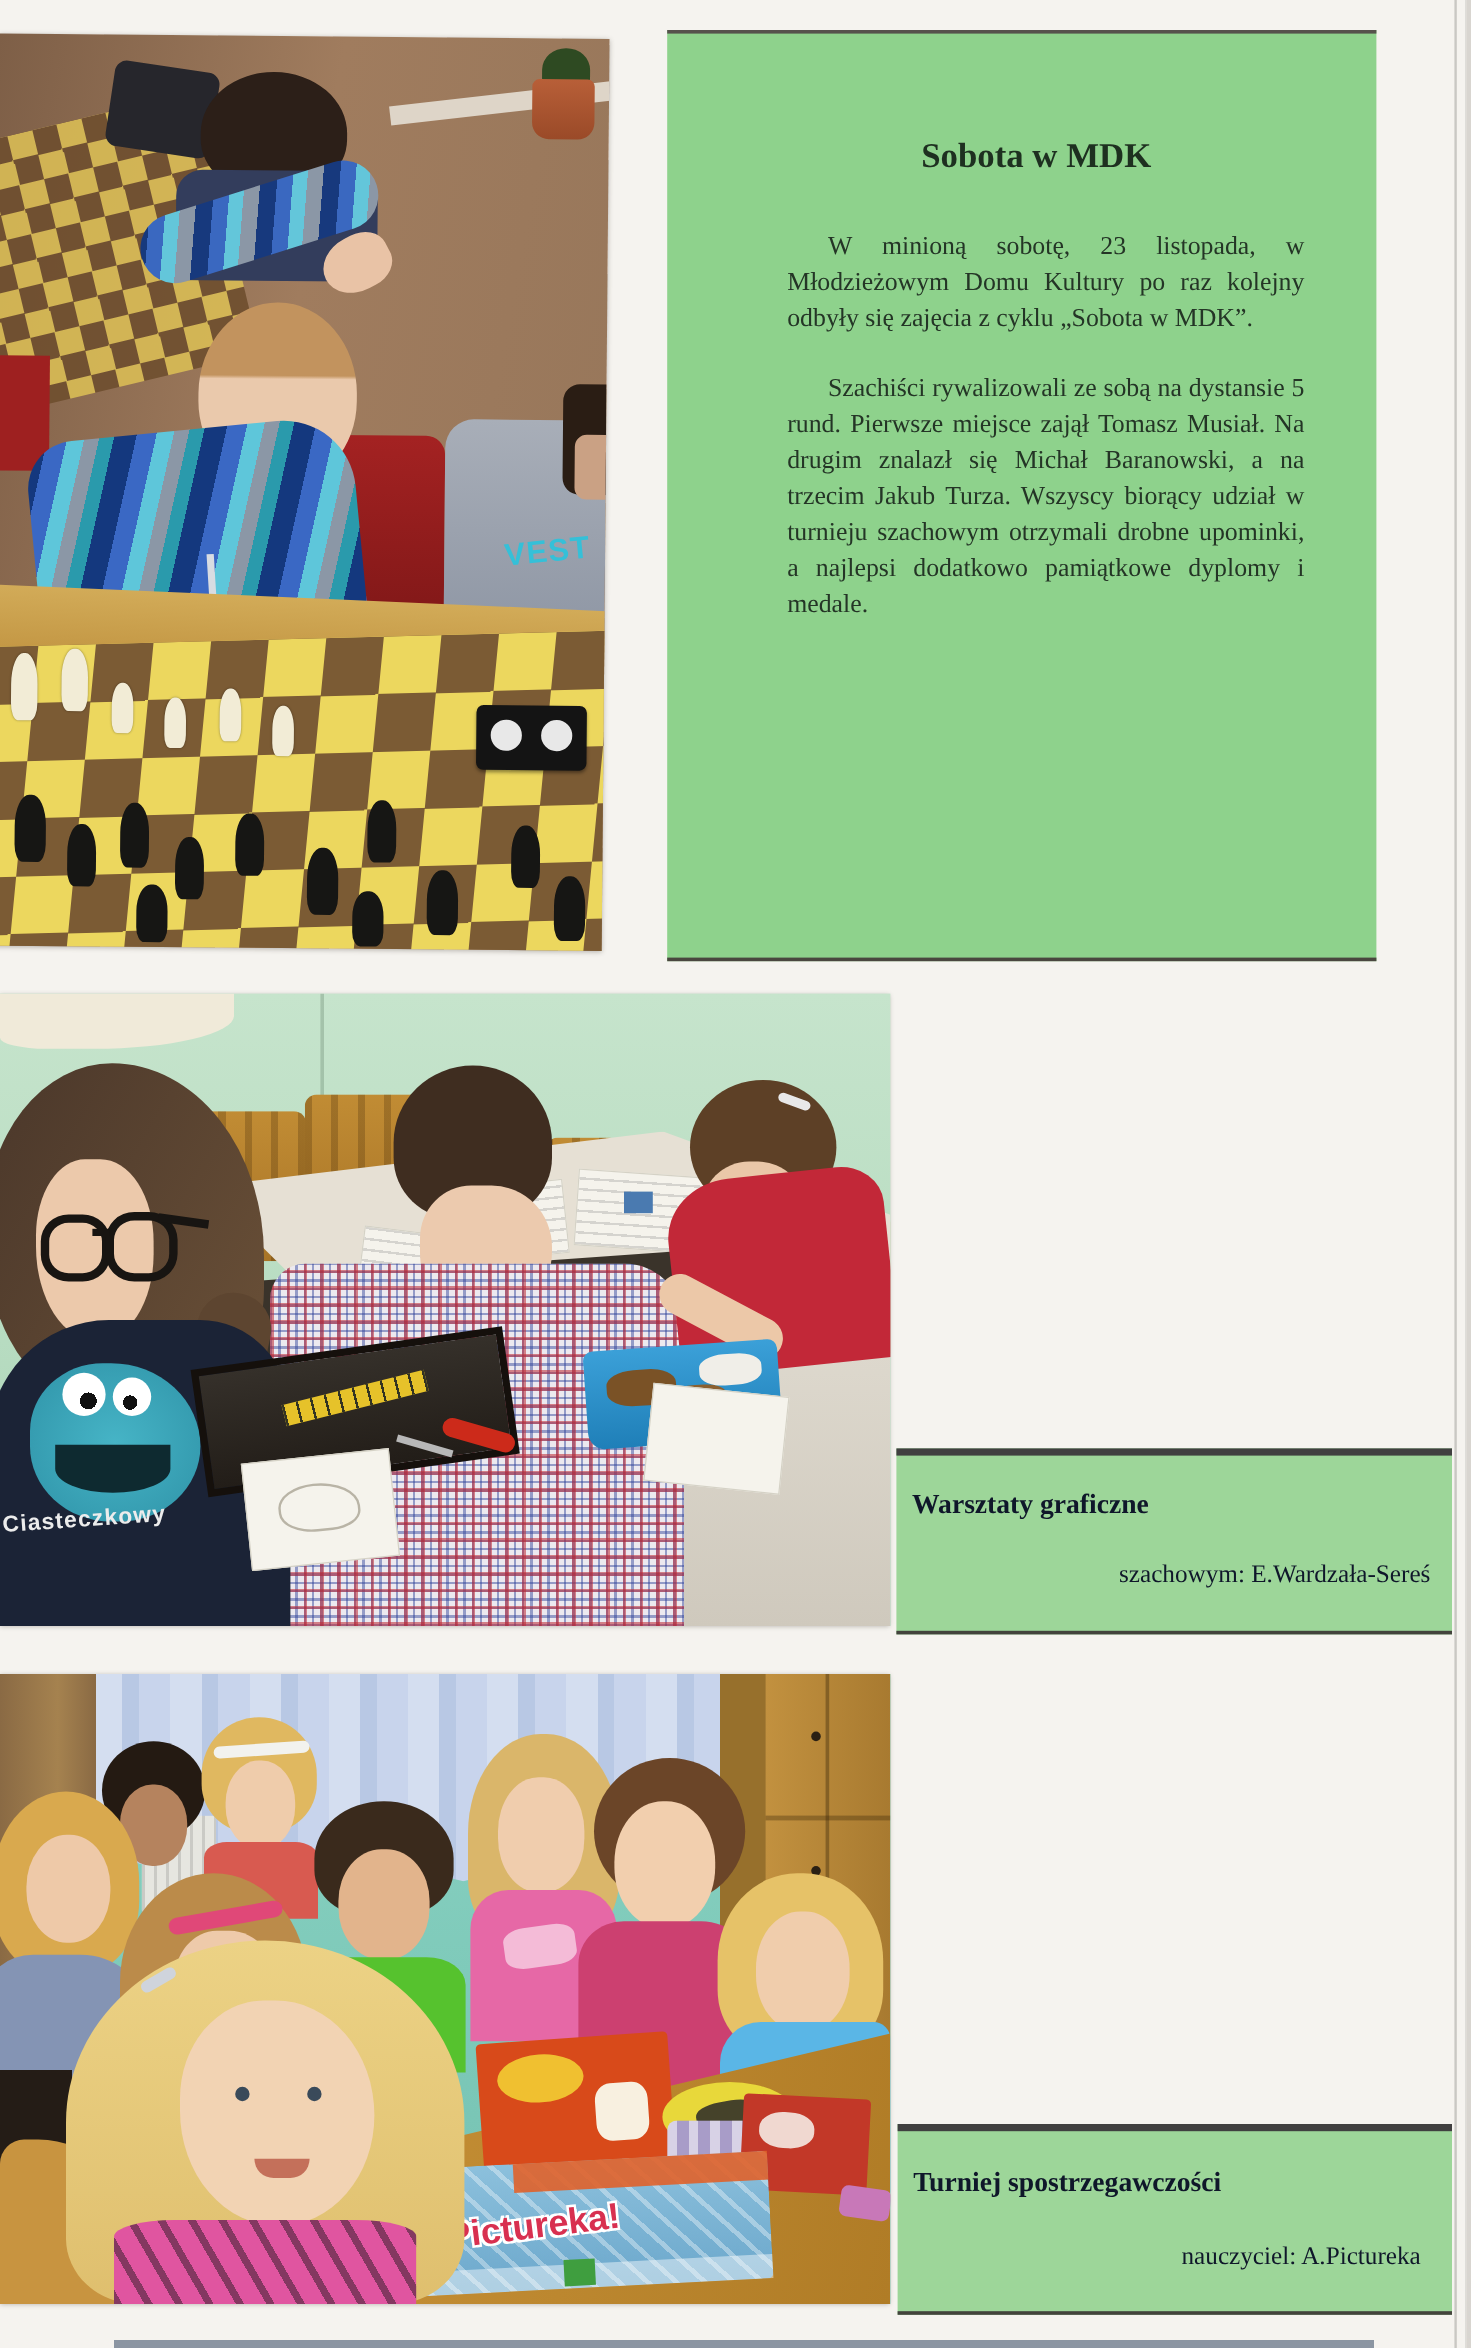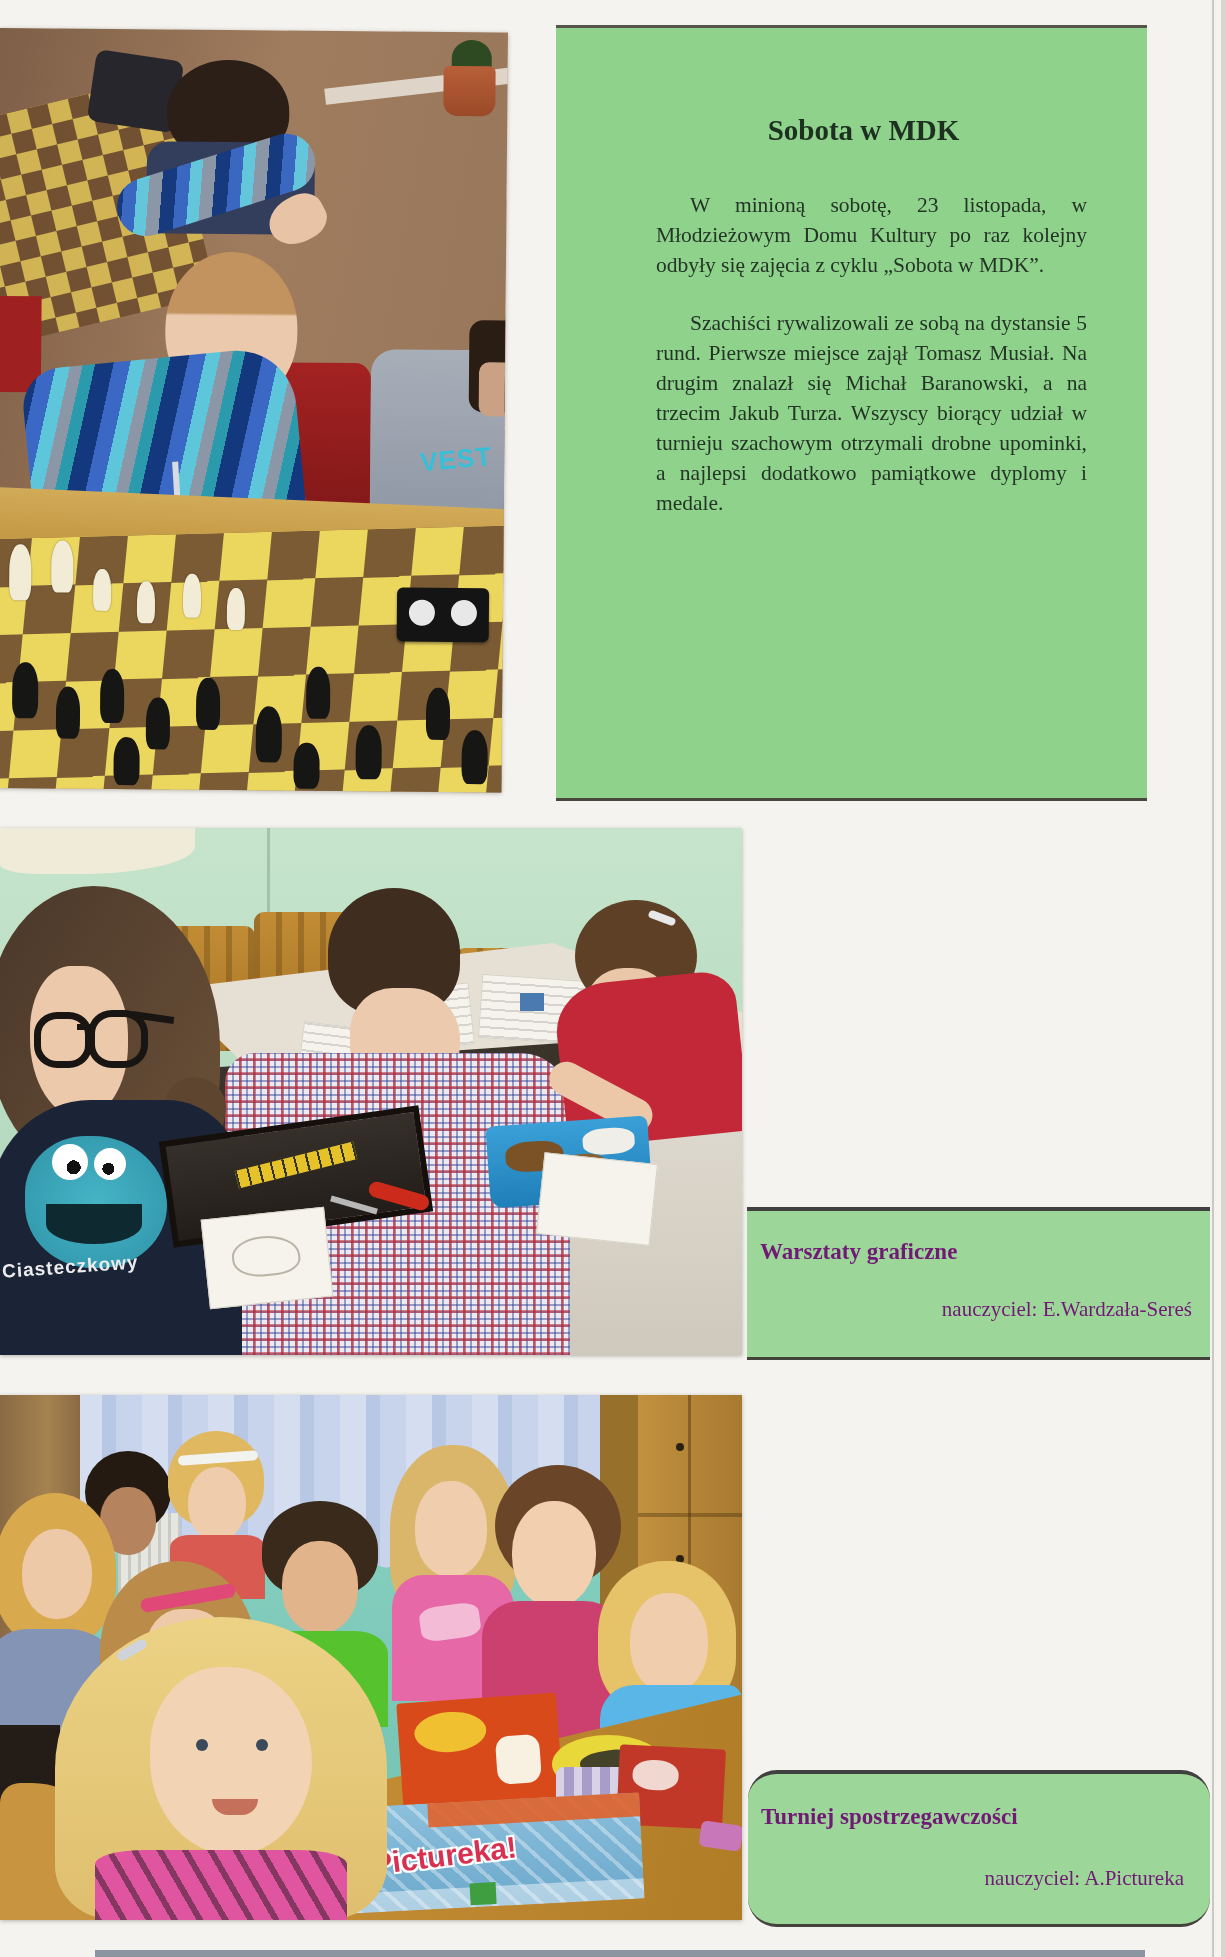--- a/index.html
+++ b/index.html
@@ -1,21 +1,21 @@
 <!DOCTYPE html>
 <html><head>
 <meta charset="utf-8">
 <style>
   html,body{margin:0;padding:0;}
   body{width:1226px;height:1957px;position:relative;background:#f5f3ef;
        font-family:"Liberation Serif", serif;overflow:hidden;}
   .ab{position:absolute;}
   .photo{position:absolute;overflow:hidden;box-shadow:0 1px 4px rgba(60,55,45,.35);}
   .greenblock{position:absolute;background:#8ed28c;border-top:3px solid #56534c;border-bottom:3px solid #4a473f;color:#243526;}
-  .greenlabel{position:absolute;background:#9dd699;border-top:4px solid #404040;border-bottom:3px solid #43433c;color:#701a75;}
+  .greenlabel{position:absolute;background:#9dd699;border-top:6px solid #404040;border-bottom:3px solid #43433c;color:#0f172a;}
   .article-text{position:absolute;left:84px;right:60px;top:0;}
   .article-text h1{font-size:29px;line-height:36px;margin:84px 0 0 0;text-align:center;font-weight:bold;color:#1e3020;}
   .article-text p{font-size:21.5px;line-height:30px;margin:28px 0 0 16px;text-align:justify;text-indent:34px;}
   .article-text p.first{margin-top:42px;}
   .cap-title{position:absolute;font-size:23px;font-weight:bold;}
   .cap-teacher{position:absolute;font-size:21px;text-align:right;right:18px;}
   .pieceb{position:absolute;background:#161614;border-radius:46% 46% 26% 26%;}
   .piecew{position:absolute;background:#f2ecd6;border-radius:46% 46% 26% 26%;box-shadow:0 0 2px rgba(0,0,0,.4);}
   .chairback{position:absolute;background:linear-gradient(#c18c34,#a87426);
      background-image:repeating-linear-gradient(90deg, rgba(60,35,5,.25) 0 6px, rgba(0,0,0,0) 6px 22px),linear-gradient(#c18c34,#a87426);
@@ -131,21 +131,21 @@
     <div class="shape" style="left:70px;top:34px;width:48px;height:24px;background:#8a6030;border-radius:40%;"></div>
     <div class="shape" style="left:96px;top:10px;width:52px;height:26px;background:#f0eee8;border-radius:40%;"></div>
   </div>
   <div class="paper" style="left:205px;top:385px;width:122px;height:88px;background-image:none;transform:rotate(-6deg);"></div>
   <div class="shape" style="left:232px;top:408px;width:64px;height:36px;border:2px solid #b9b4a6;border-radius:50% 60% 40% 50%;transform:rotate(-6deg);"></div>
   <div class="paper" style="left:540px;top:330px;width:112px;height:80px;background-image:none;transform:rotate(6deg);"></div>
 </div>
 
 <div class="greenlabel" style="left:747px;top:1207px;width:463px;height:146px;">
   <div class="cap-title" style="left:13px;top:28px;">Warsztaty graficzne</div>
-  <div class="cap-teacher" style="top:86px;">nauczyciel: E.Wardzała-Sereś</div>
+  <div class="cap-teacher" style="top:86px;">szachowym: E.Wardzała-Sereś</div>
 </div>
 
 <div class="photo" style="left:0;top:1395px;width:742px;height:525px;background:linear-gradient(180deg,#8ad2c2,#7cc8b8 60%,#74c0b0);">
   <div class="shape" style="left:76px;top:0;width:564px;height:178px;background:repeating-linear-gradient(90deg,#d4def0 0 26px,#b8c8e4 26px 40px,#c8d4ec 40px 66px);clip-path:polygon(0 0,100% 0,100% 78%,90% 95%,75% 80%,55% 97%,35% 82%,18% 96%,0 84%);"></div>
   <div class="shape" style="left:0;top:0;width:80px;height:268px;background:linear-gradient(90deg,#8a6a44,#a5824f 60%,#8a6a44);"></div>
   <div class="shape" style="left:600px;top:0;width:40px;height:305px;background:#97702c;"></div>
   <div class="shape" style="left:638px;top:0;width:104px;height:330px;background:linear-gradient(90deg,#c2913f,#a87a30);">
     <div class="shape" style="left:50px;top:0;width:3px;height:330px;background:rgba(60,40,10,.4);"></div>
     <div class="shape" style="left:0;top:118px;width:104px;height:4px;background:rgba(60,40,10,.35);"></div>
     <div class="shape" style="left:38px;top:48px;width:8px;height:8px;background:#2a2014;border-radius:50%;"></div>
@@ -216,21 +216,21 @@
   <div class="shape" style="left:0;top:388px;width:112px;height:137px;background:#c89440;border-radius:20px 80px 0 0;"></div>
   <div class="shape" style="left:55px;top:222px;width:332px;height:303px;background:linear-gradient(#ecd285,#dfbf6e);border-radius:50% 50% 18% 18%;"></div>
   <div class="shape" style="left:116px;top:250px;width:32px;height:10px;background:#cfd4dc;border-radius:5px;transform:rotate(-30deg);"></div>
   <div class="shape" style="left:150px;top:272px;width:162px;height:188px;background:#f2d3b3;border-radius:46% 54% 52% 54%;"></div>
   <div class="shape" style="left:196px;top:344px;width:12px;height:12px;background:#3a4a5a;border-radius:50%;"></div>
   <div class="shape" style="left:256px;top:344px;width:12px;height:12px;background:#3a4a5a;border-radius:50%;"></div>
   <div class="shape" style="left:212px;top:404px;width:46px;height:16px;background:#c4705a;border-radius:0 0 40px 40px;"></div>
   <div class="shape" style="left:95px;top:455px;width:252px;height:70px;background-color:#e055a0;background-image:repeating-linear-gradient(60deg, rgba(20,20,20,.45) 0 6px, rgba(0,0,0,0) 6px 22px);border-radius:20% 20% 0 0;"></div>
 </div>
 
-<div class="greenlabel" style="left:748px;top:1770px;width:462px;height:150px;border-radius:29px;">
+<div class="greenlabel" style="left:748px;top:1770px;width:462px;height:150px;">
   <div class="cap-title" style="left:13px;top:30px;">Turniej spostrzegawczości</div>
   <div class="cap-teacher" style="top:92px;right:26px;">nauczyciel: A.Pictureka</div>
 </div>
 
 <div class="ab" style="left:1212px;top:0;width:2px;height:1957px;background:rgba(120,120,115,.35);"></div>
 <div class="ab" style="left:1221px;top:0;width:1px;height:1957px;background:rgba(150,150,145,.3);"></div>
 <div class="ab" style="left:1222px;top:0;width:4px;height:1957px;background:#d8d5d0;"></div>
 <div class="ab" style="left:95px;top:1950px;width:1050px;height:7px;background:#8b95a2;"></div>
 
 </body></html>

